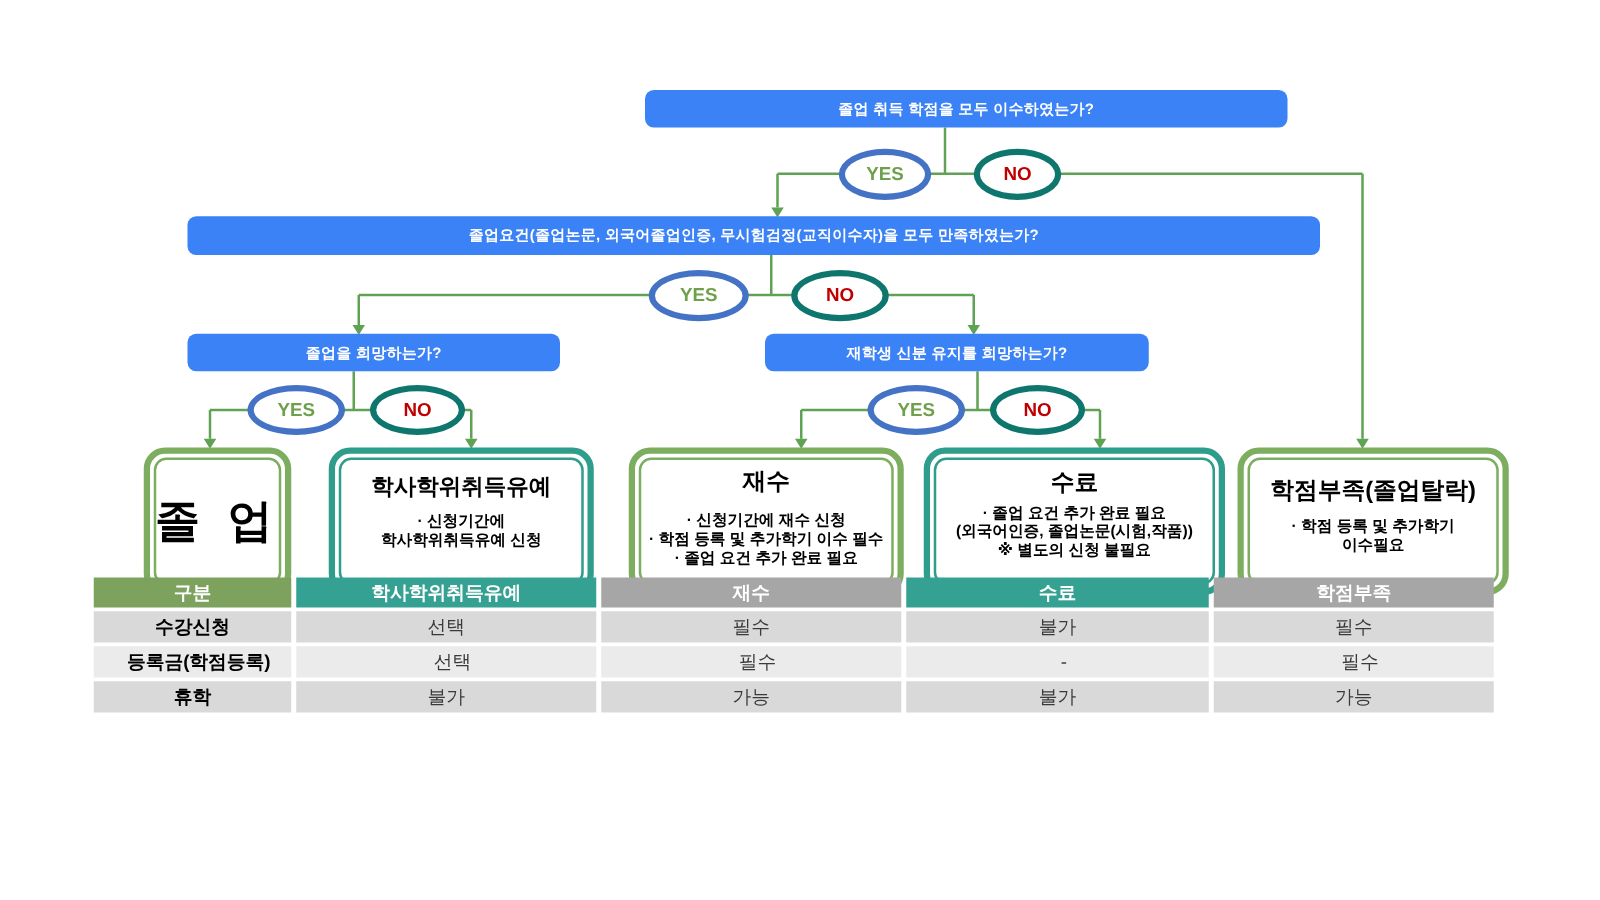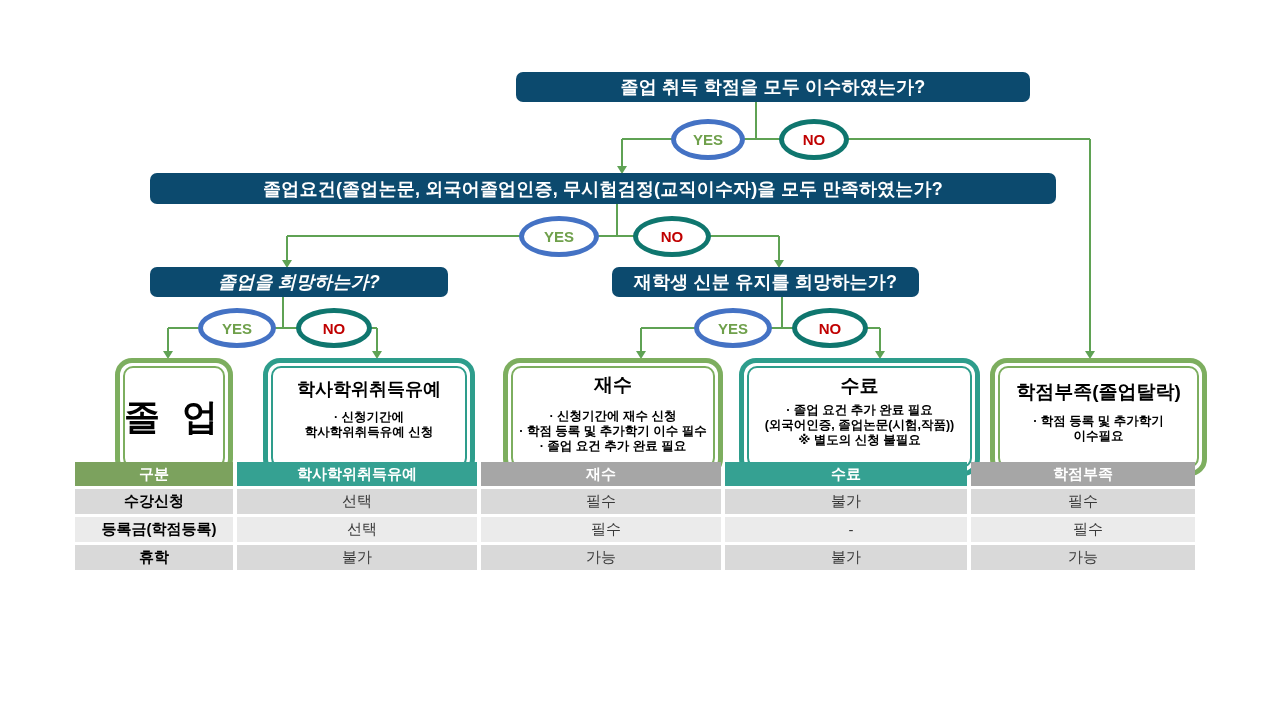--- a/index.html
+++ b/index.html
@@ -15,34 +15,34 @@
   svg.connectors {
     position: absolute;
     left: 0; top: 0;
     width: 1280px; height: 720px;
     z-index: 0;
   }
   
   .qbar {
     position: absolute;
     z-index: 2;
-    background: #0c4a6e;
+    background: #3b82f6;
     color: #ffffff;
     font-weight: bold;
-    font-size: 18px;
+    font-size: 12px;
     display: flex;
     align-items: center;
     justify-content: center;
     border-radius: 7px;
     letter-spacing: 0.2px;
     white-space: nowrap;
   }
   #q1  { left: 516px; top: 72px;  width: 514px; height: 30px; }
   #q2  { left: 150px; top: 173px; width: 906px; height: 31px; }
-  #q3a { left: 150px; top: 267px; width: 298px; height: 30px; font-style: italic; }
+  #q3a { left: 150px; top: 267px; width: 298px; height: 30px; }
   #q3b { left: 612px; top: 267px; width: 307px; height: 30px; }
   
   .oval {
     position: absolute;
     z-index: 3;
     background: #ffffff;
     border-radius: 50%;
     display: flex;
     align-items: center;
     justify-content: center;

